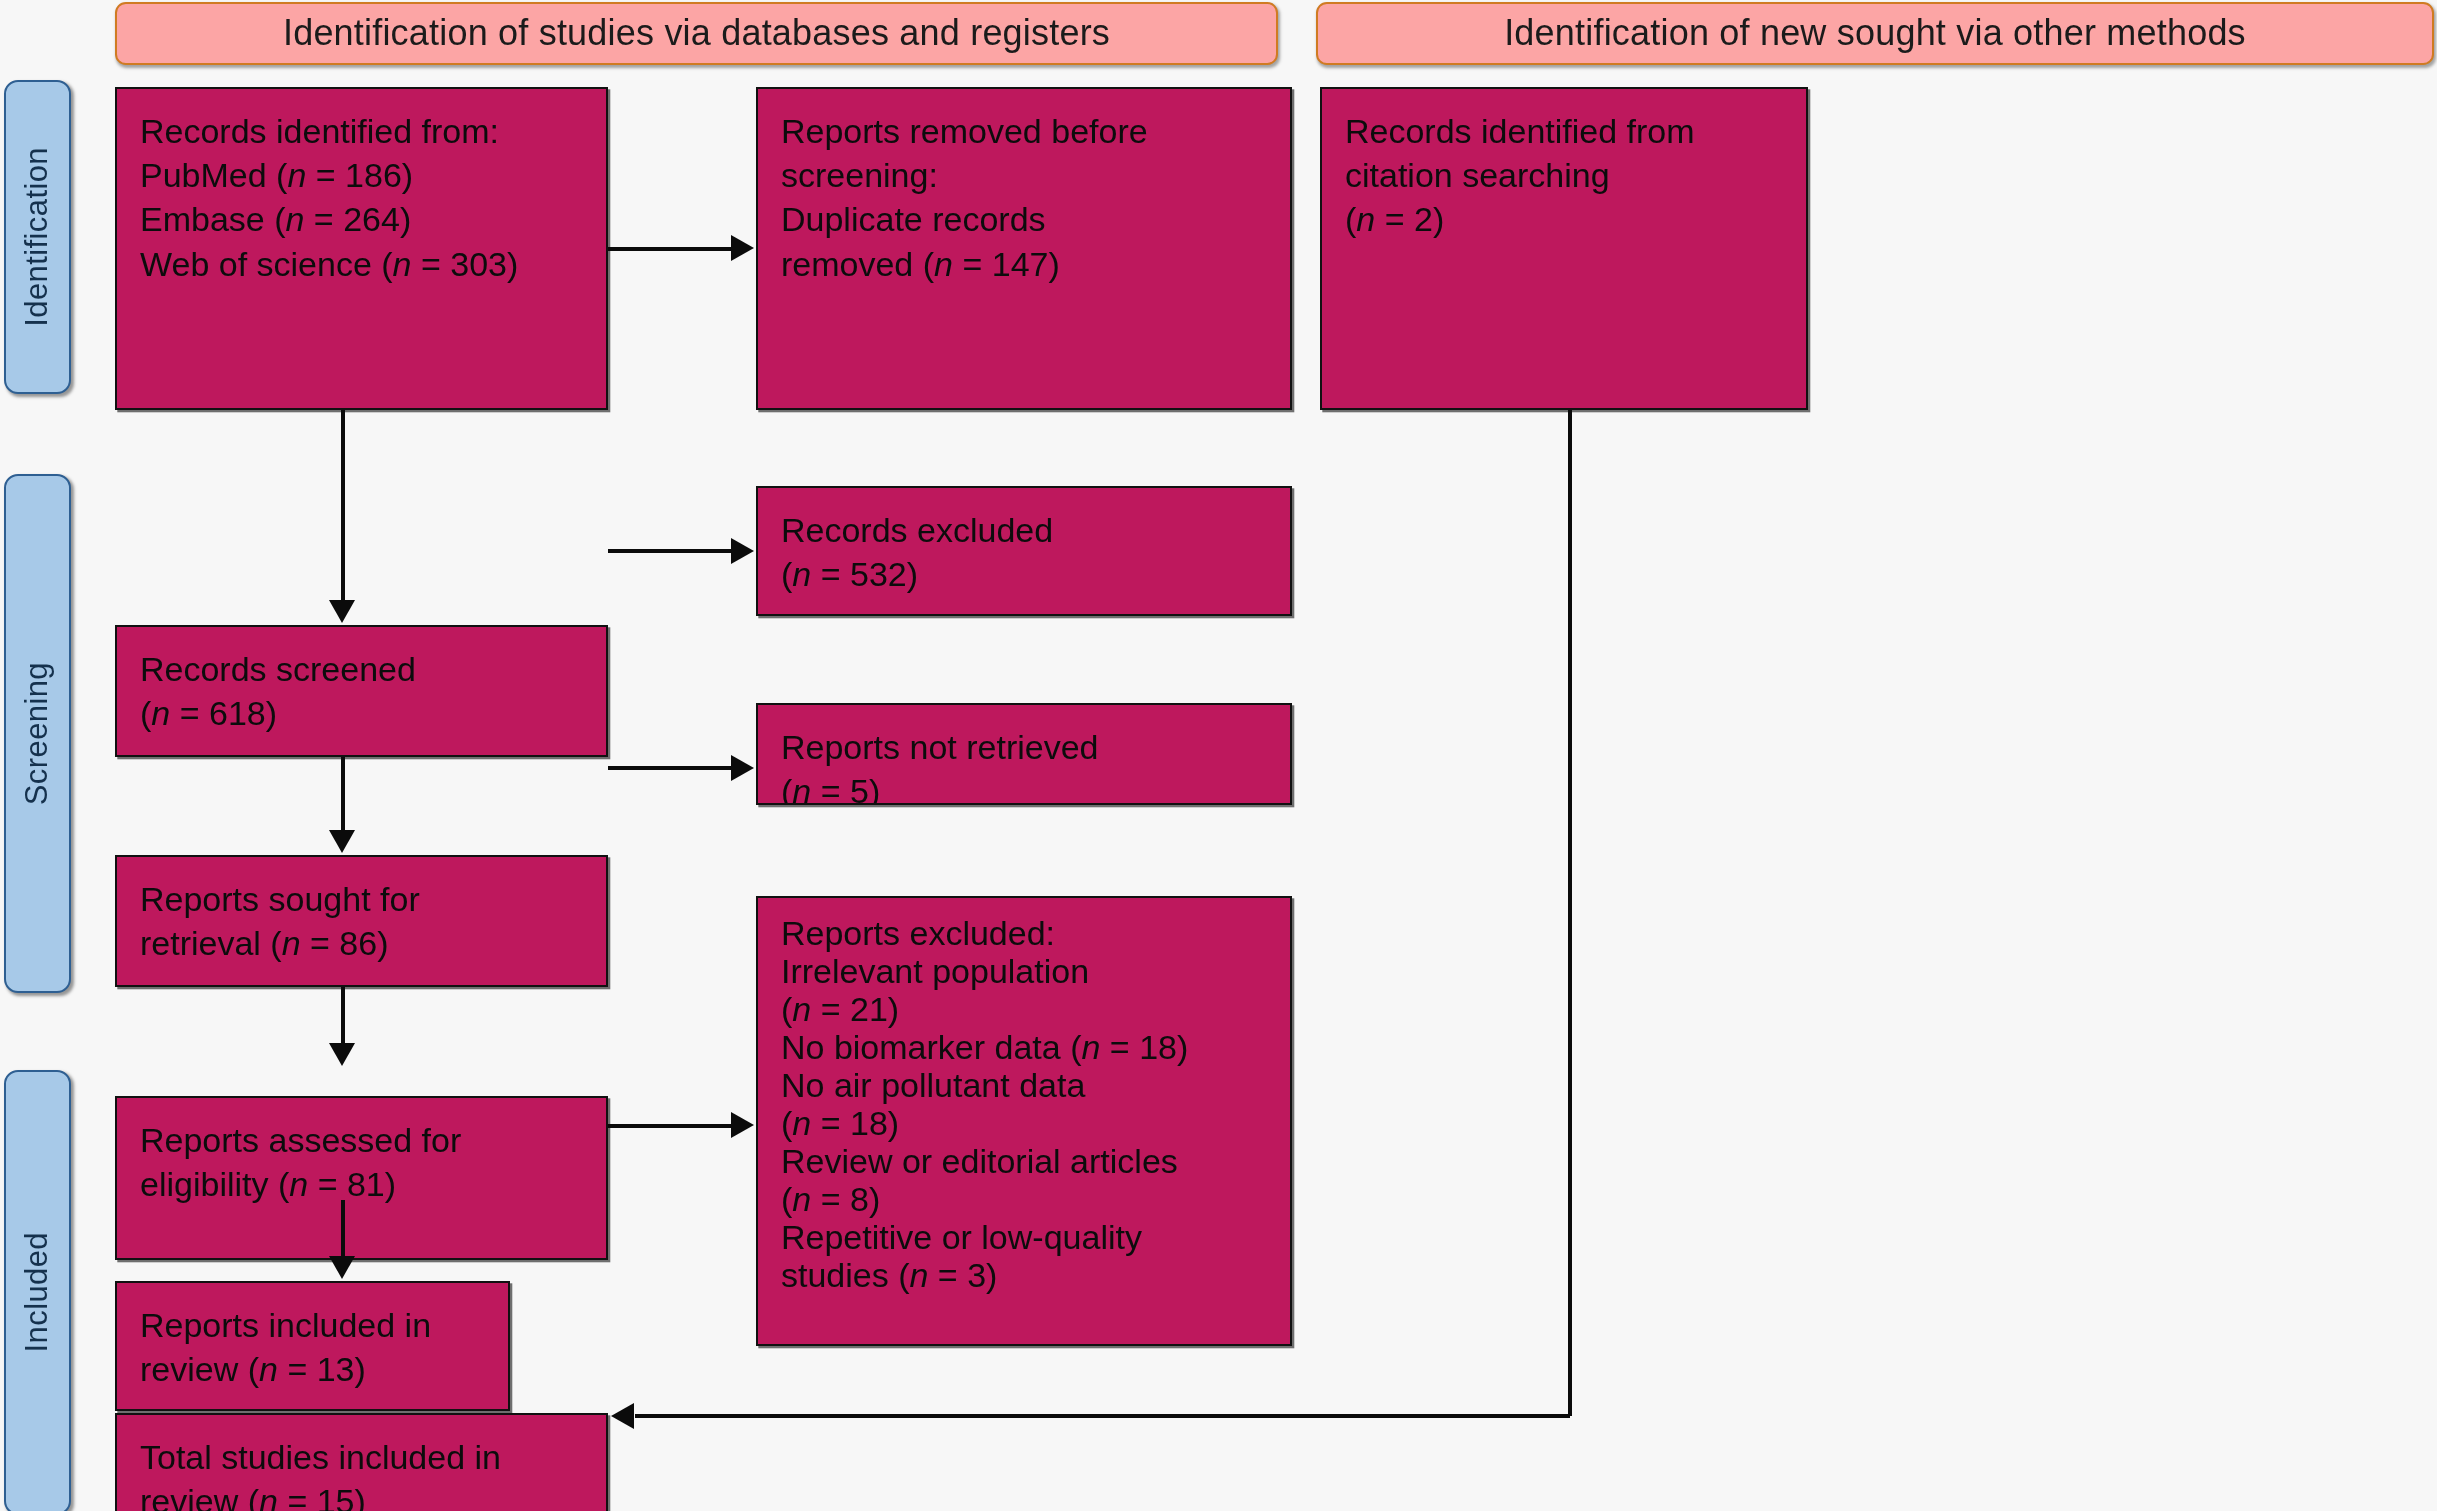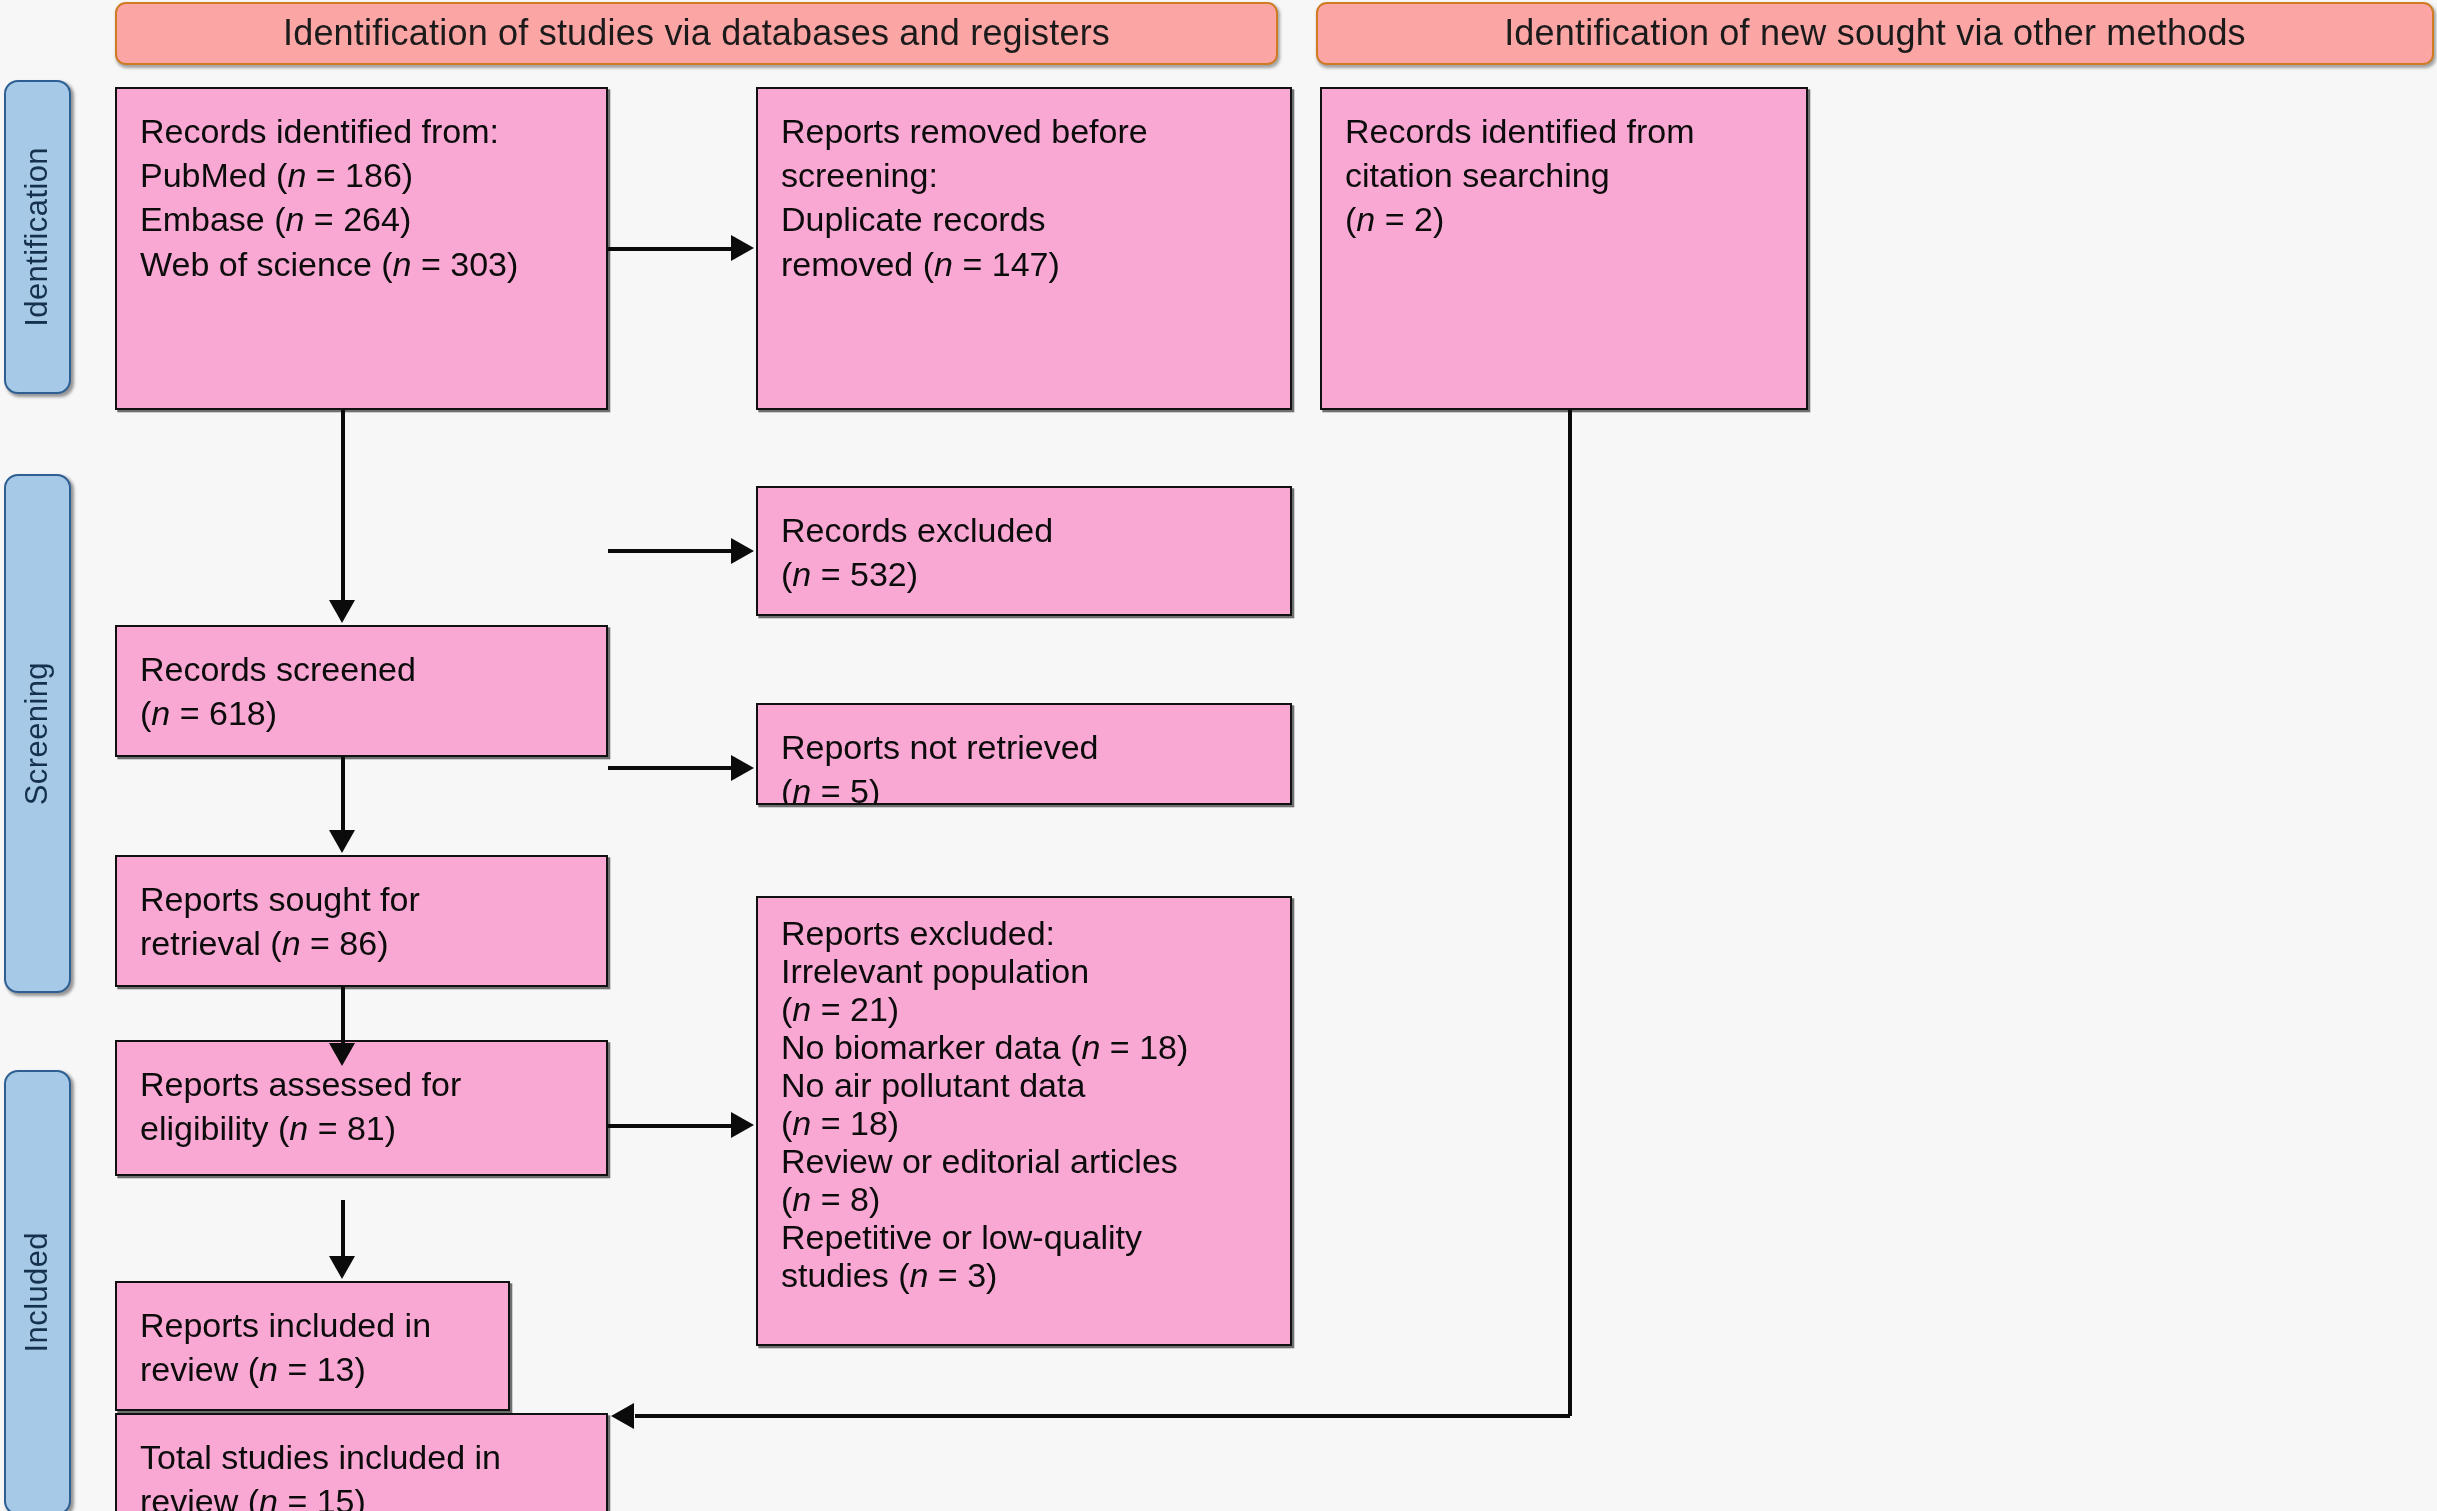--- a/index.html
+++ b/index.html
@@ -41,21 +41,21 @@
     transform:rotate(180deg);
     font-size:31px;
     color:#15314d;
     white-space:nowrap;
     letter-spacing:0.4px;
   }
 
   
   .fbox{
     position:absolute;
-    background:#f9a8d4;
+    background:#be185d;
     border:2.3px solid #111;
     box-shadow:2.3px 2.3px 0px rgba(0,0,0,.55);
     box-sizing:border-box;
     padding:20px 20px 15.5px 23px;
     font-size:34px;
     line-height:1.30;
     color:#0c0c0c;
     overflow:hidden;
   }
   .fbox.tight{line-height:1.12;}
@@ -107,21 +107,21 @@
   <div class="fbox" style="left:115px;top:625px;width:493px;height:132px;">
     <span class="ln">Records screened</span>
     <span class="ln">(<em>n</em> = 618)</span>
   </div>
 
   <div class="fbox" style="left:115px;top:855px;width:493px;height:132px;">
     <span class="ln">Reports sought for</span>
     <span class="ln">retrieval (<em>n</em> = 86)</span>
   </div>
 
-  <div class="fbox" style="left:115px;top:1040px;width:493px;height:136px;">
+  <div class="fbox" style="left:115px;top:1096px;width:493px;height:164px;">
     <span class="ln">Reports assessed for</span>
     <span class="ln">eligibility (<em>n</em> = 81)</span>
   </div>
 
   <div class="fbox" style="left:115px;top:1281px;width:395px;height:130px;">
     <span class="ln">Reports included in</span>
     <span class="ln">review (<em>n</em> = 13)</span>
   </div>
 
   <div class="fbox" style="left:115px;top:1413px;width:493px;height:155px;">

